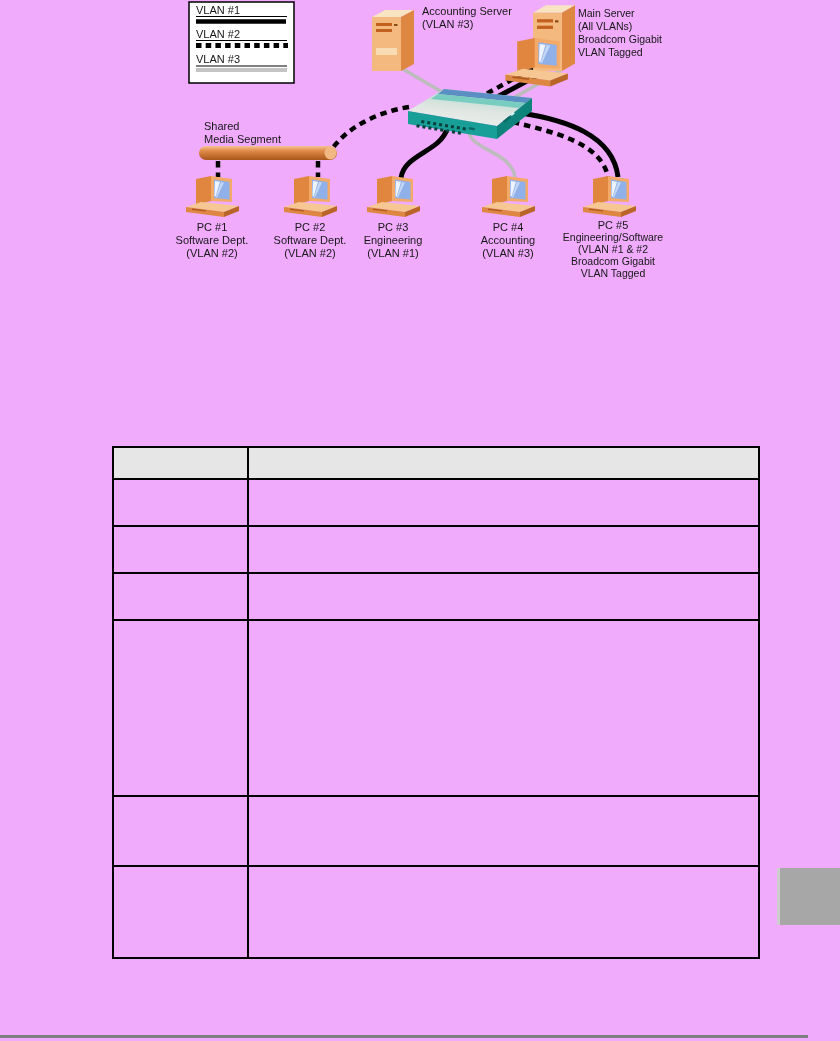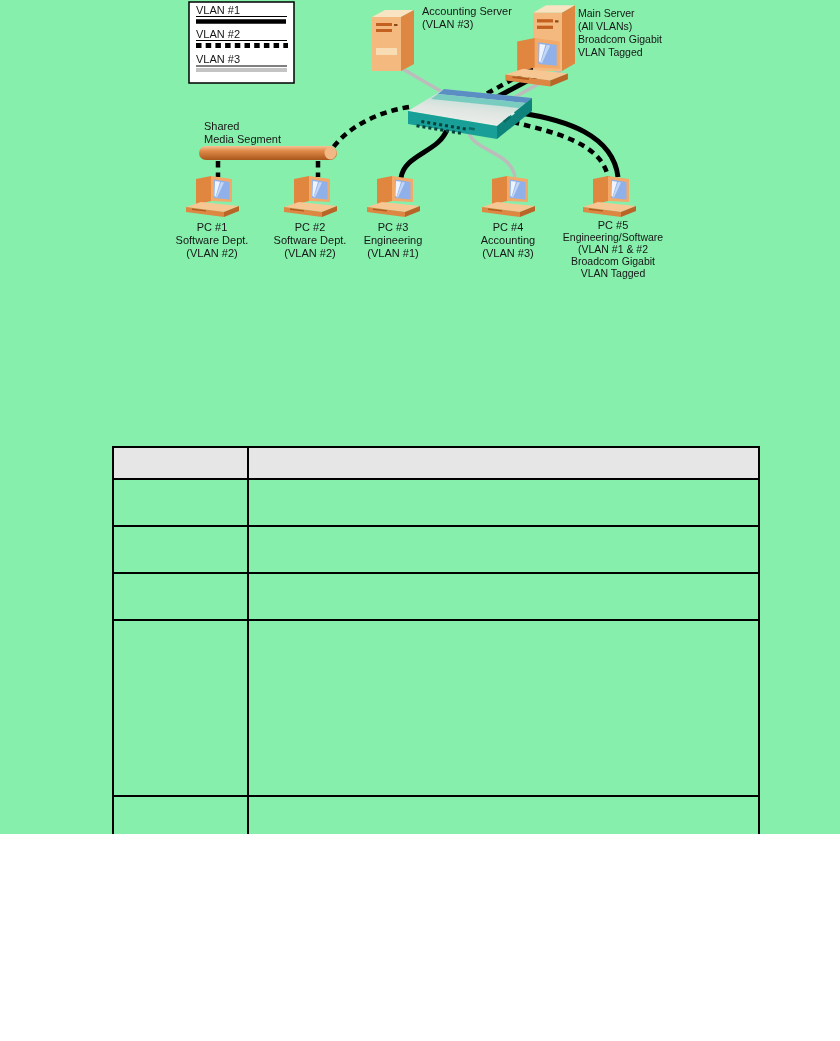--- a/index.html
+++ b/index.html
@@ -1,16 +1,16 @@
 <!DOCTYPE html>
 <html><head>
 <meta charset="utf-8">
 <style>
   html,body{margin:0;padding:0;background:#fff;}
-  .page{position:relative;width:840px;height:834px;background:#86efac;overflow:hidden;
+  .page{position:relative;width:840px;height:1041px;background:#f0abfc;overflow:hidden;
         font-family:"Liberation Sans",sans-serif;}
   
   .diagram{position:absolute;left:0;top:0;width:840px;height:300px;}
   .dlabel{font:11px "Liberation Sans",sans-serif;fill:#161616;}
   .dlabel-sm{font:10.5px "Liberation Sans",sans-serif;fill:#161616;}
   .ctr{text-anchor:middle;}
   
   .cfg-table{position:absolute;left:112px;top:446px;width:646px;
              border-collapse:collapse;table-layout:fixed;}
   .cfg-table th,.cfg-table td{border:2px solid #000;padding:3px 7px;vertical-align:top;

